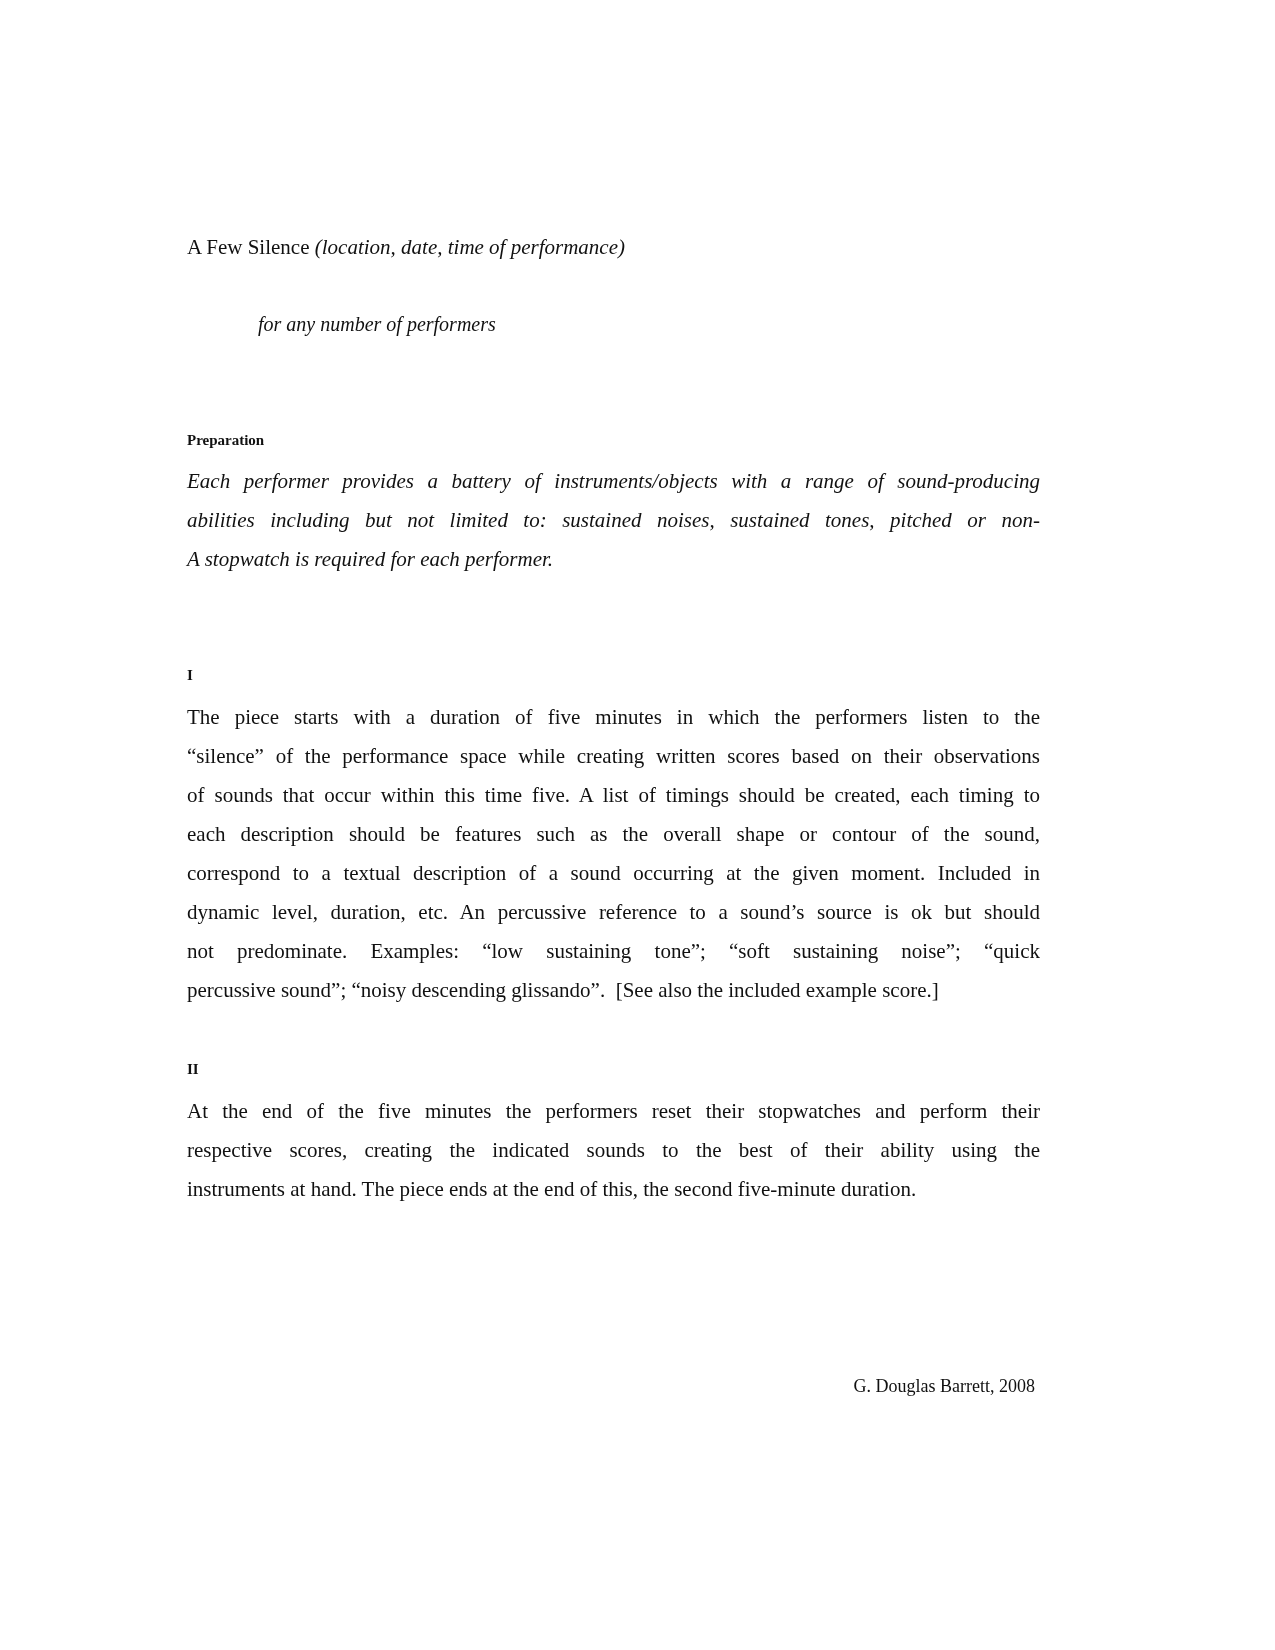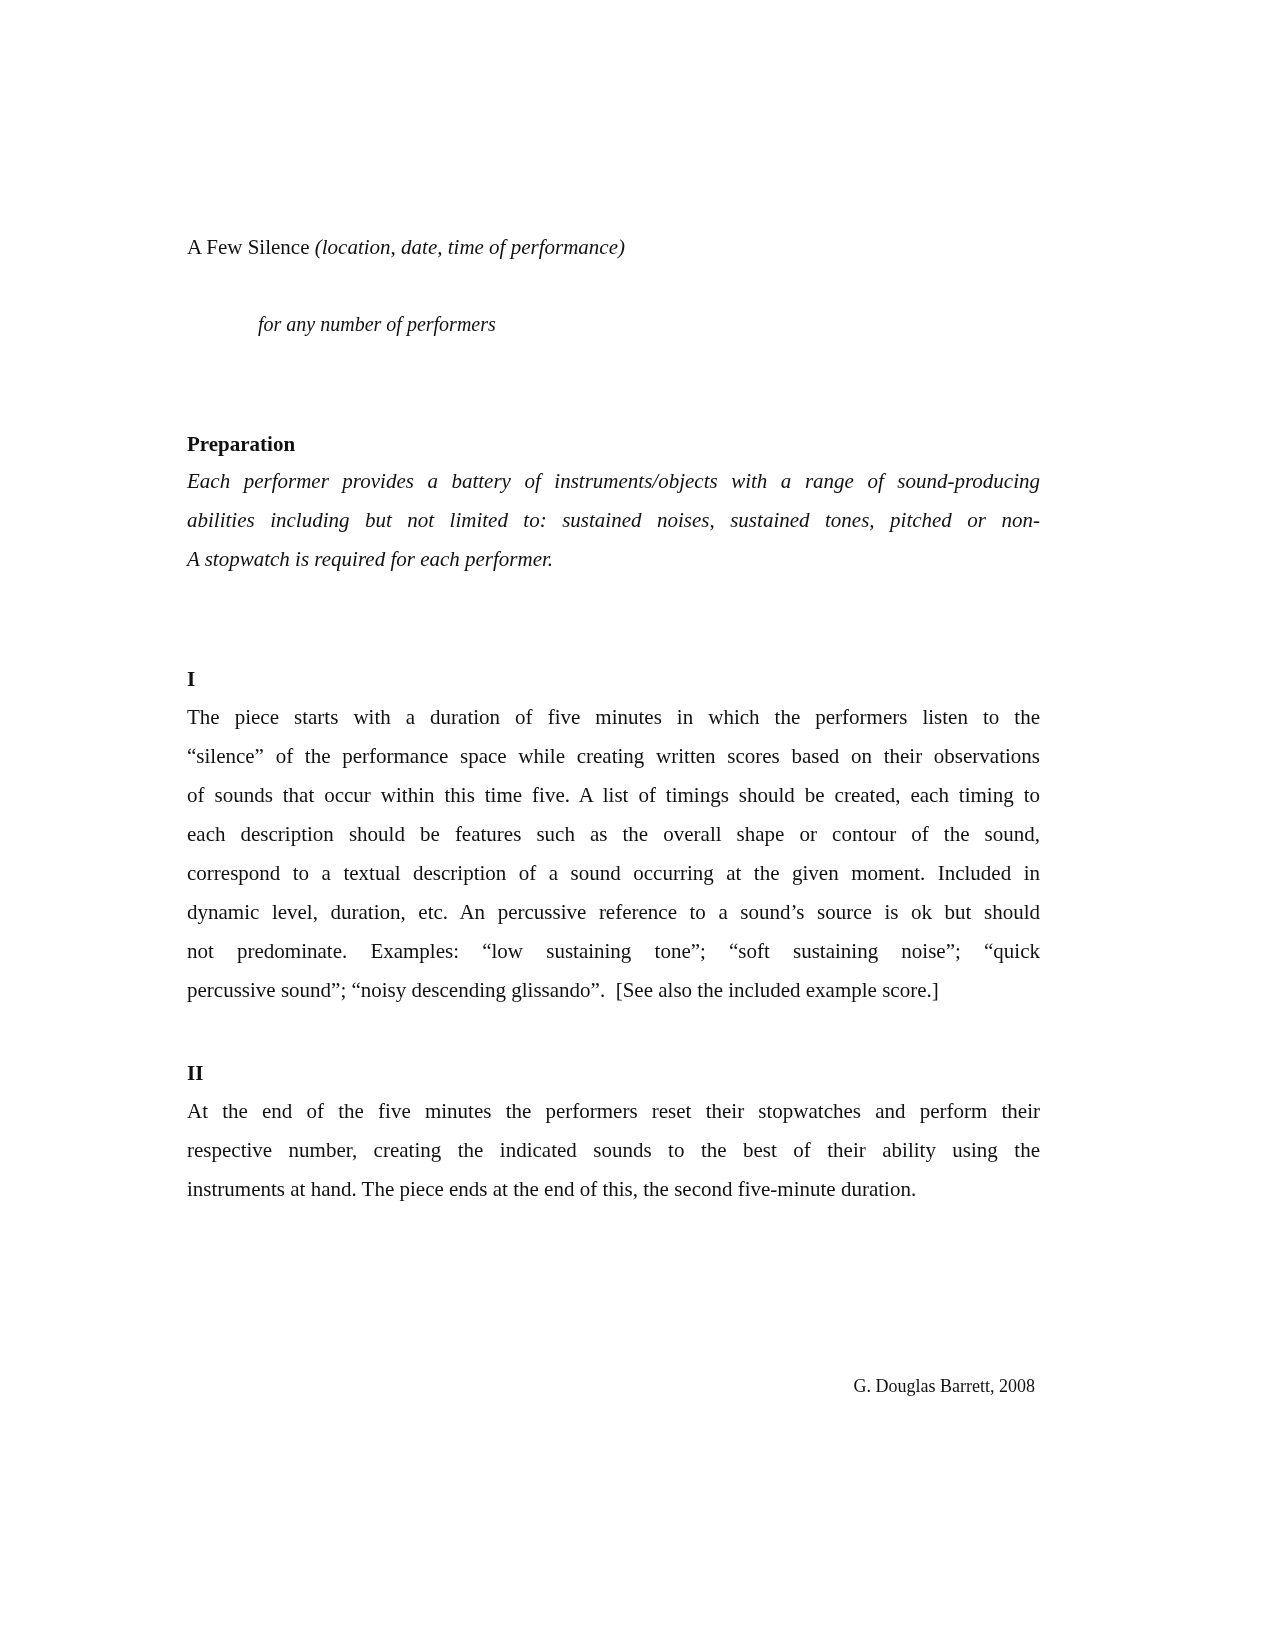--- a/index.html
+++ b/index.html
@@ -3,21 +3,21 @@
 <meta charset="utf-8">
 <style>
   html, body { margin: 0; padding: 0; background: #ffffff; }
   body { width: 1275px; height: 1650px; position: relative; overflow: hidden;
          font-family: "Liberation Serif", "DejaVu Serif", serif; color: #111111; }
   .page { position: absolute; left: 0; top: 0; width: 1270px; height: 1650px; }
   .abs { position: absolute; white-space: nowrap; }
   .title { left: 187px; top: 235px; font-size: 21px; }
   .title .it { font-style: italic; }
   .subtitle { left: 258px; top: 313px; font-size: 20px; font-style: italic; }
-  .heading { left: 187px; font-size: 21px; font-weight: bold; }
+  .heading { left: 187px; font-size: 15px; font-weight: bold; }
   .para { position: absolute; left: 187px; width: 853px; }
   .line { height: 39px; line-height: 39px; font-size: 21px; white-space: nowrap;
           text-align: justify; text-align-last: justify; overflow: visible; }
   .line.last { text-align-last: left; }
   .line .it { }
   .signature { right: 235px; top: 1376px; font-size: 18px; }
 </style>
 </head>
 <body>
 
@@ -44,19 +44,19 @@
     <div class="line">each description should be features such as the overall shape or contour of the sound,</div>
     <div class="line">correspond to a textual description of a sound occurring at the given moment.  Included in</div>
     <div class="line">dynamic level, duration, etc.  An percussive reference to a sound’s source is ok but should</div>
     <div class="line">not predominate.  Examples:  “low sustaining tone”; “soft sustaining noise”; “quick</div>
     <div class="line last" style="white-space:pre;"><span>percussive sound”; “noisy descending glissando”.  </span><span>[</span><span class="it">See also the included example score.</span><span>]</span></div>
   </div>
 
   <div class="abs heading" style="top:1061px;">II</div>
   <div class="para" style="top:1092px;">
     <div class="line">At the end of the five minutes the performers reset their stopwatches and perform their</div>
-    <div class="line">respective number, creating the indicated sounds to the best of their ability using the</div>
+    <div class="line">respective scores, creating the indicated sounds to the best of their ability using the</div>
     <div class="line last">instruments at hand.  The piece ends at the end of this, the second five-minute duration.</div>
   </div>
 
   <div class="abs signature">G. Douglas Barrett, 2008</div>
 
 </div>
 
 </body></html>

